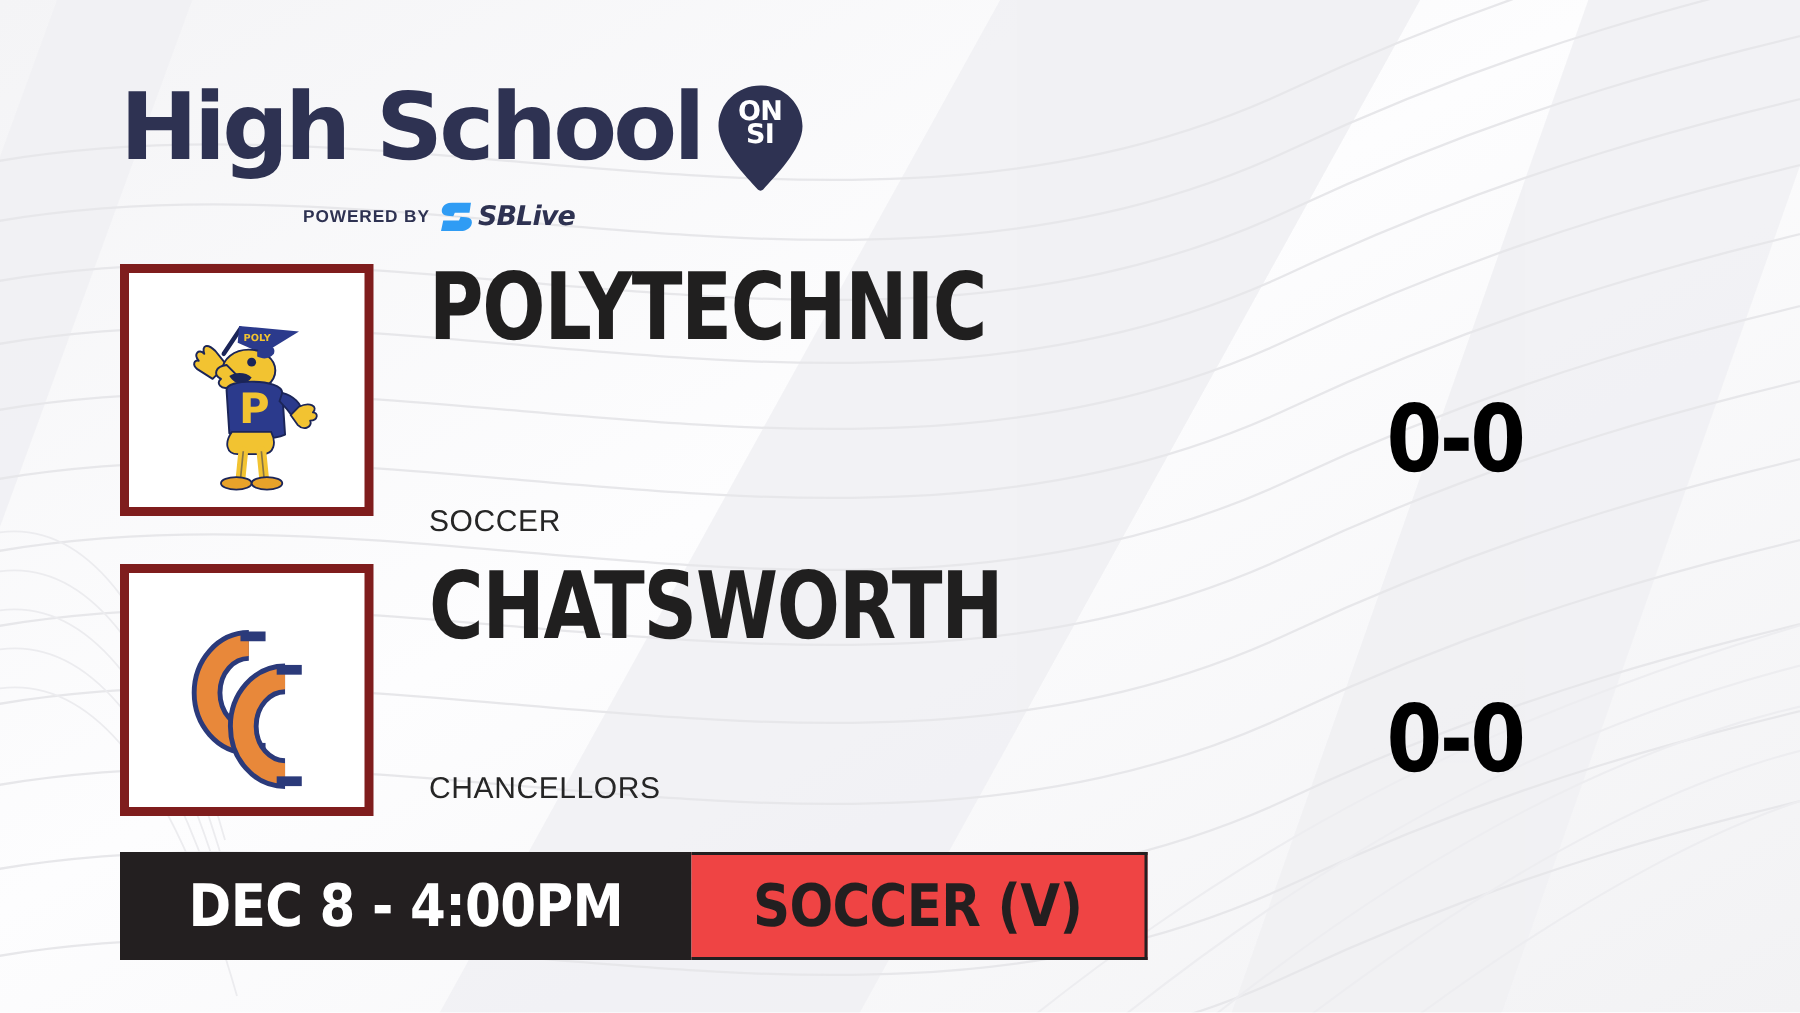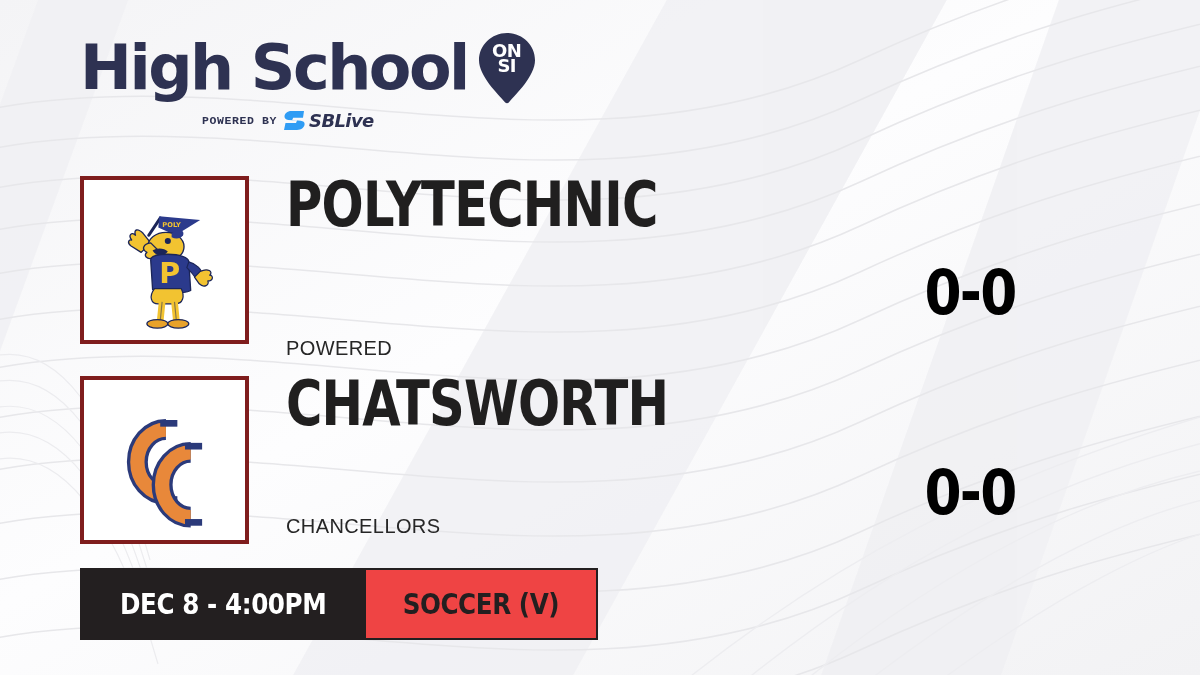--- a/index.html
+++ b/index.html
@@ -18,21 +18,21 @@
     overflow:hidden;
   }
 
   
   .bg-layer { position:absolute; inset:0; pointer-events:none; }
   .bg-svg   { position:absolute; inset:0; width:100%; height:100%; }
 
   
   #header { position:absolute; left:80px; top:32px; width:440px; }
 
-  .hs-row { display:flex; align-items:center; gap:10px; }
+  .hs-row { display:flex; align-items:flex-start; gap:10px;margin-top:24px; }
 
   .hs-word {
     font-family:"DejaVu Sans", sans-serif;
     font-weight:700;
     font-size:62px;
     letter-spacing:-2.5px;
     color:#2e3252;
     line-height:0.95;
     white-space:nowrap;
   }
@@ -48,42 +48,42 @@
     font-size:18px;
     line-height:15px;
     letter-spacing:-0.5px;
   }
 
   .powered-row {
     display:flex; align-items:center; gap:7px;
     margin-top:6px; margin-left:122px;
   }
   .powered-label {
-    font-family:Liberation Mono, monospace;
+    font-family:Liberation Sans, sans-serif;
     font-weight:700;
     font-size:11.5px;
     letter-spacing:0.6px;
     color:#2e3252;
   }
   .sblive-mark { display:flex; align-items:center; gap:3px; }
   .sblive-word {
     font-family:"DejaVu Sans", sans-serif;
     font-weight:700;
     font-style:italic;
     font-size:18px;
     letter-spacing:-0.6px;
     color:#2e3252;
   }
 
   
   .logo-box {
     position:absolute;
     width:169px; height:168px;
     background:#ffffff;
-    border:4px solid #7f1d1d;
+    border:6px solid #7f1d1d;
   }
   #logo-poly { left:80px; top:176px; }
   #logo-chat { left:80px; top:376px; }
   .logo-art { width:100%; height:100%; display:block; }
 
   
   .team-name {
     position:absolute;
     font-family:"DejaVu Sans", sans-serif;
     font-weight:700;
@@ -133,21 +133,21 @@
     position:absolute;
     left:80px; top:568px;
     height:72px;
     display:flex;
     align-items:stretch;
   }
   .banner-seg {
     display:flex; align-items:center; justify-content:center;
     font-family:"DejaVu Sans", sans-serif;
     font-weight:700;
-    font-size:28px;
+    font-size:39px;
     letter-spacing:-0.5px;
     white-space:nowrap;
   }
   .banner-seg span { display:inline-block; transform:scaleX(0.88); }
   #banner-date {
     background:#231f20;
     color:#ffffff;
     padding:0 26px;
   }
   #banner-sport {
@@ -295,21 +295,21 @@
       </g>
       <g fill="none" stroke="#e8883a" stroke-width="15" stroke-linecap="butt">
         <path d="M112 76 A30 34 0 1 0 112 144"></path>
       </g>
       <rect x="106" y="66" width="18" height="7" fill="#2b3a7a"></rect>
       <rect x="106" y="146" width="18" height="7" fill="#2b3a7a"></rect>
     </svg>
   </div>
 
   <div class="team-name" id="name-poly">POLYTECHNIC</div>
-  <div class="team-mascot" id="mascot-poly">POWERED</div>
+  <div class="team-mascot" id="mascot-poly">SOCCER</div>
 
   <div class="team-name" id="name-chat">CHATSWORTH</div>
   <div class="team-mascot" id="mascot-chat">CHANCELLORS</div>
 
   <div class="record" id="record-poly">0-0</div>
   <div class="record" id="record-chat">0-0</div>
 
   <div id="banner">
     <div class="banner-seg" id="banner-date">
       <span>DEC 8 - 4:00PM</span>

